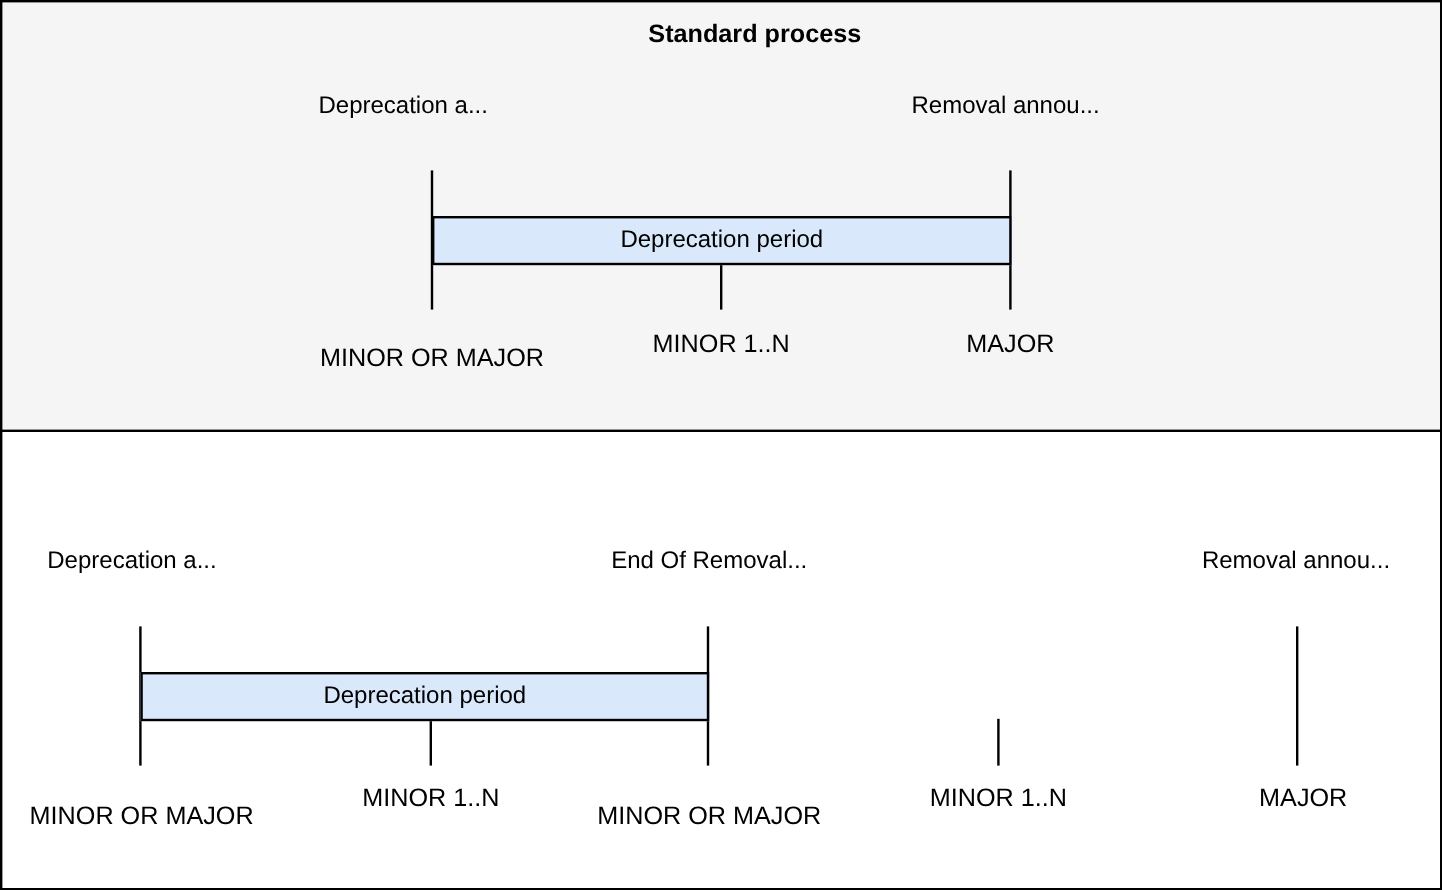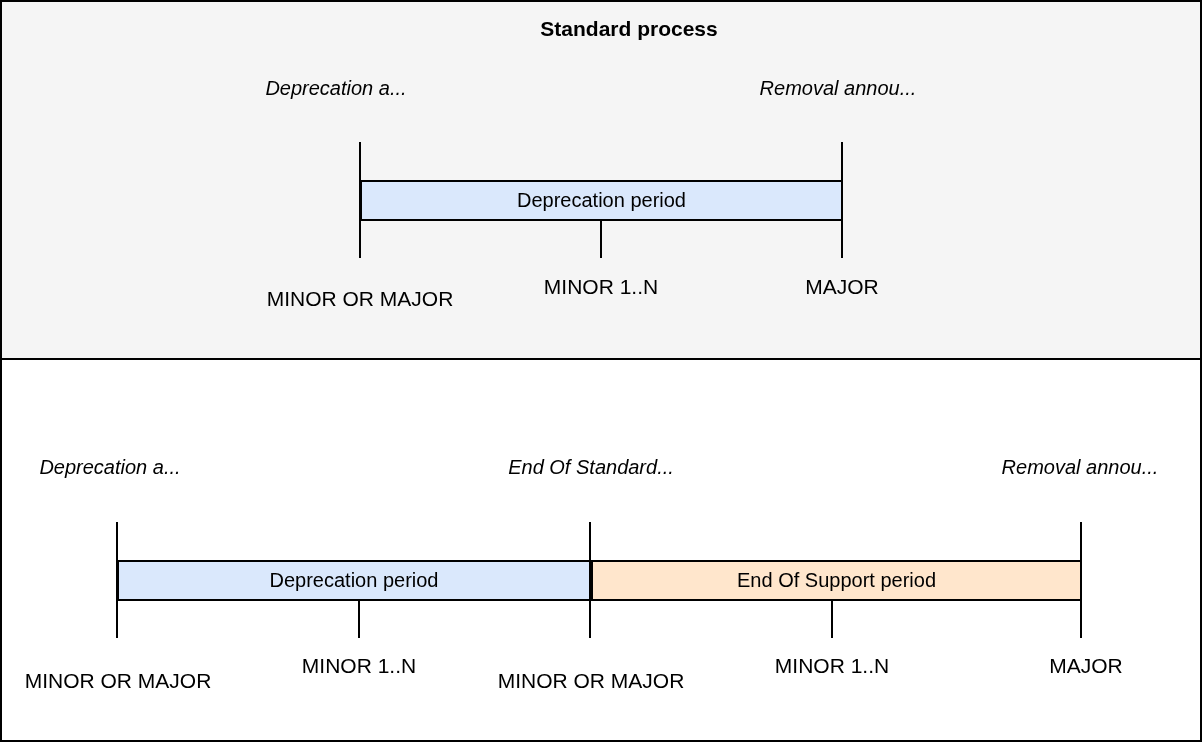--- a/index.html
+++ b/index.html
@@ -15,21 +15,21 @@
   .panel { position: absolute; left: 0; right: 0; box-sizing: border-box; }
   .panel-top { top: 0; height: 360px; border-bottom: 2px solid #000; }
   .panel-bottom { top: 360px; bottom: 0; }
   .overlay { position: absolute; inset: 0; z-index: 2; }
   .diagram-title {
     position: absolute; left: 0; width: 100%; text-align: center;
     font-weight: bold; font-size: 21px; line-height: 24px; white-space: nowrap; padding-left: 28px;
   }
   .ann {
     position: absolute; transform: translateX(-50%);
-    font-size: 20px; line-height: 23px; white-space: nowrap; font-style: italic;
+    font-size: 20px; line-height: 23px; white-space: nowrap;
   }
   .tline { position: absolute; width: 2px; background: #000; }
   .bar {
     position: absolute; box-sizing: border-box; border: 2px solid #ef4444;
     display: flex; align-items: center; justify-content: center;
     font-size: 20px; white-space: nowrap;
   }
   .tick-label {
     position: absolute; transform: translateX(-50%);
     font-size: 21px; line-height: 24px; white-space: nowrap;
@@ -51,23 +51,22 @@
     <div class="ann" style="left: 838px; top: 77px;">Removal annou...</div>
     <div class="tick-label" style="left: 360px; top: 287px;">MINOR OR MAJOR</div>
     <div class="tick-label" style="left: 601px; top: 275px;">MINOR 1..N</div>
     <div class="tick-label" style="left: 842px; top: 275px;">MAJOR</div>
     <div class="tline" style="left: 116px; top: 522px; height: 116px; background: rgb(0, 0, 0);"></div>
     <div class="tline" style="left: 589px; top: 522px; height: 116px; background: rgb(0, 0, 0);"></div>
     <div class="tline" style="left: 1080px; top: 522px; height: 116px; background: rgb(0, 0, 0);"></div>
     <div class="tline" style="left: 358px; top: 599px; height: 39px; background: rgb(0, 0, 0);"></div>
     <div class="tline" style="left: 831px; top: 599px; height: 39px; background: rgb(0, 0, 0);"></div>
     <div class="bar" style="left: 117px; top: 560px; width: 474px; height: 41px; background: rgb(218, 232, 252); border-color: rgb(0, 0, 0);">Deprecation period</div>
-    <div class="bar" style="left: 591px; top: 560px; width: 491px; height: 41px; background: rgb(255, 230, 204); border-color: rgb(0, 0, 0);">End Of Support period</div>
     <div class="ann" style="left: 110px; top: 456px;">Deprecation a...</div>
-    <div class="ann" style="left: 591px; top: 456px;">End Of Standard...</div>
+    <div class="ann" style="left: 591px; top: 456px;">End Of Removal...</div>
     <div class="ann" style="left: 1080px; top: 456px;">Removal annou...</div>
     <div class="tick-label" style="left: 118px; top: 669px;">MINOR OR MAJOR</div>
     <div class="tick-label" style="left: 359px; top: 654px;">MINOR 1..N</div>
     <div class="tick-label" style="left: 591px; top: 669px;">MINOR OR MAJOR</div>
     <div class="tick-label" style="left: 832px; top: 654px;">MINOR 1..N</div>
     <div class="tick-label" style="left: 1086px; top: 654px;">MAJOR</div>
   </div>
 
 <div class="frame"></div>
 

